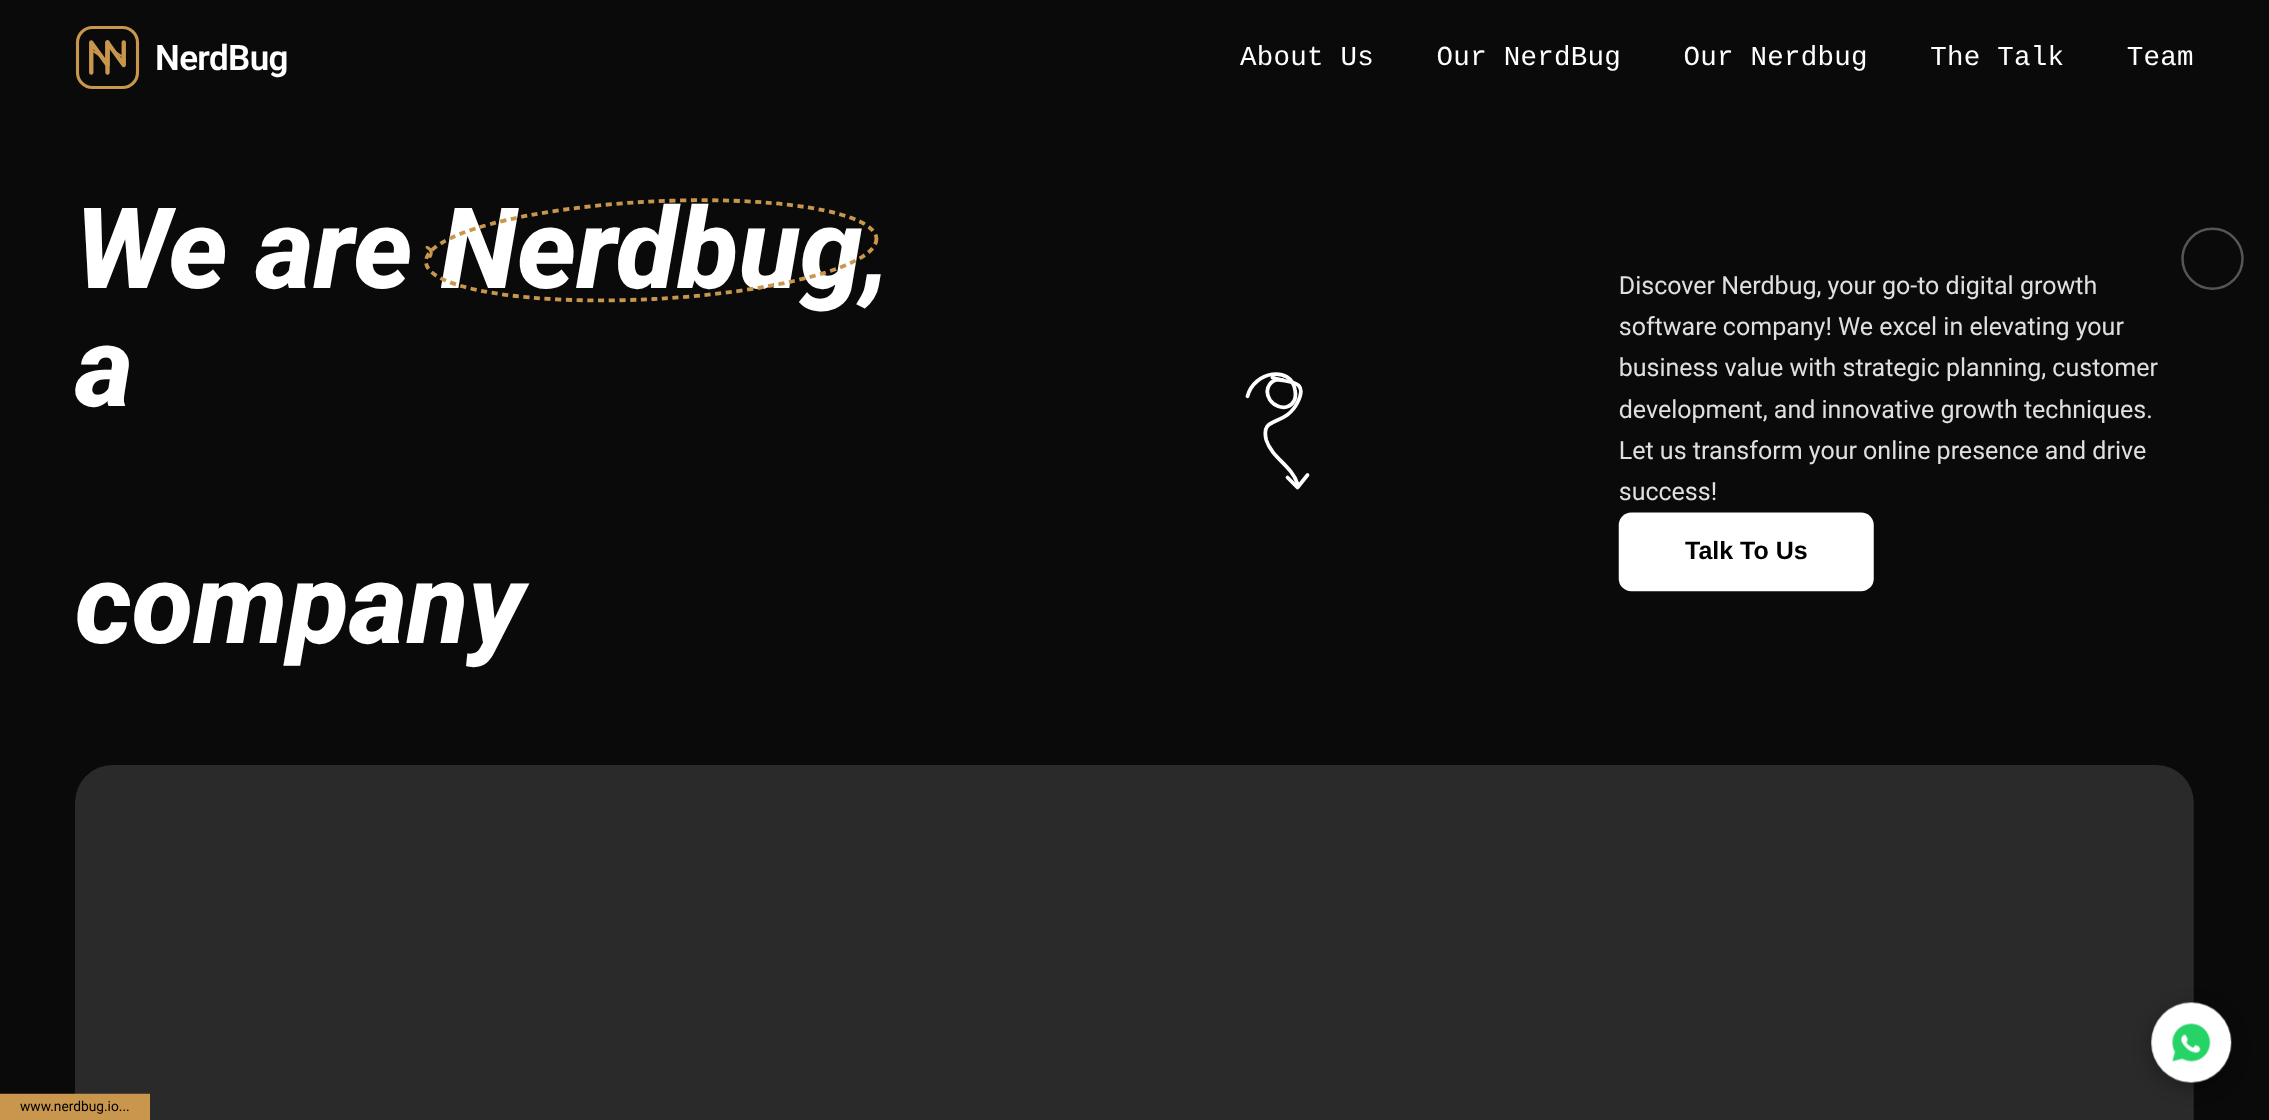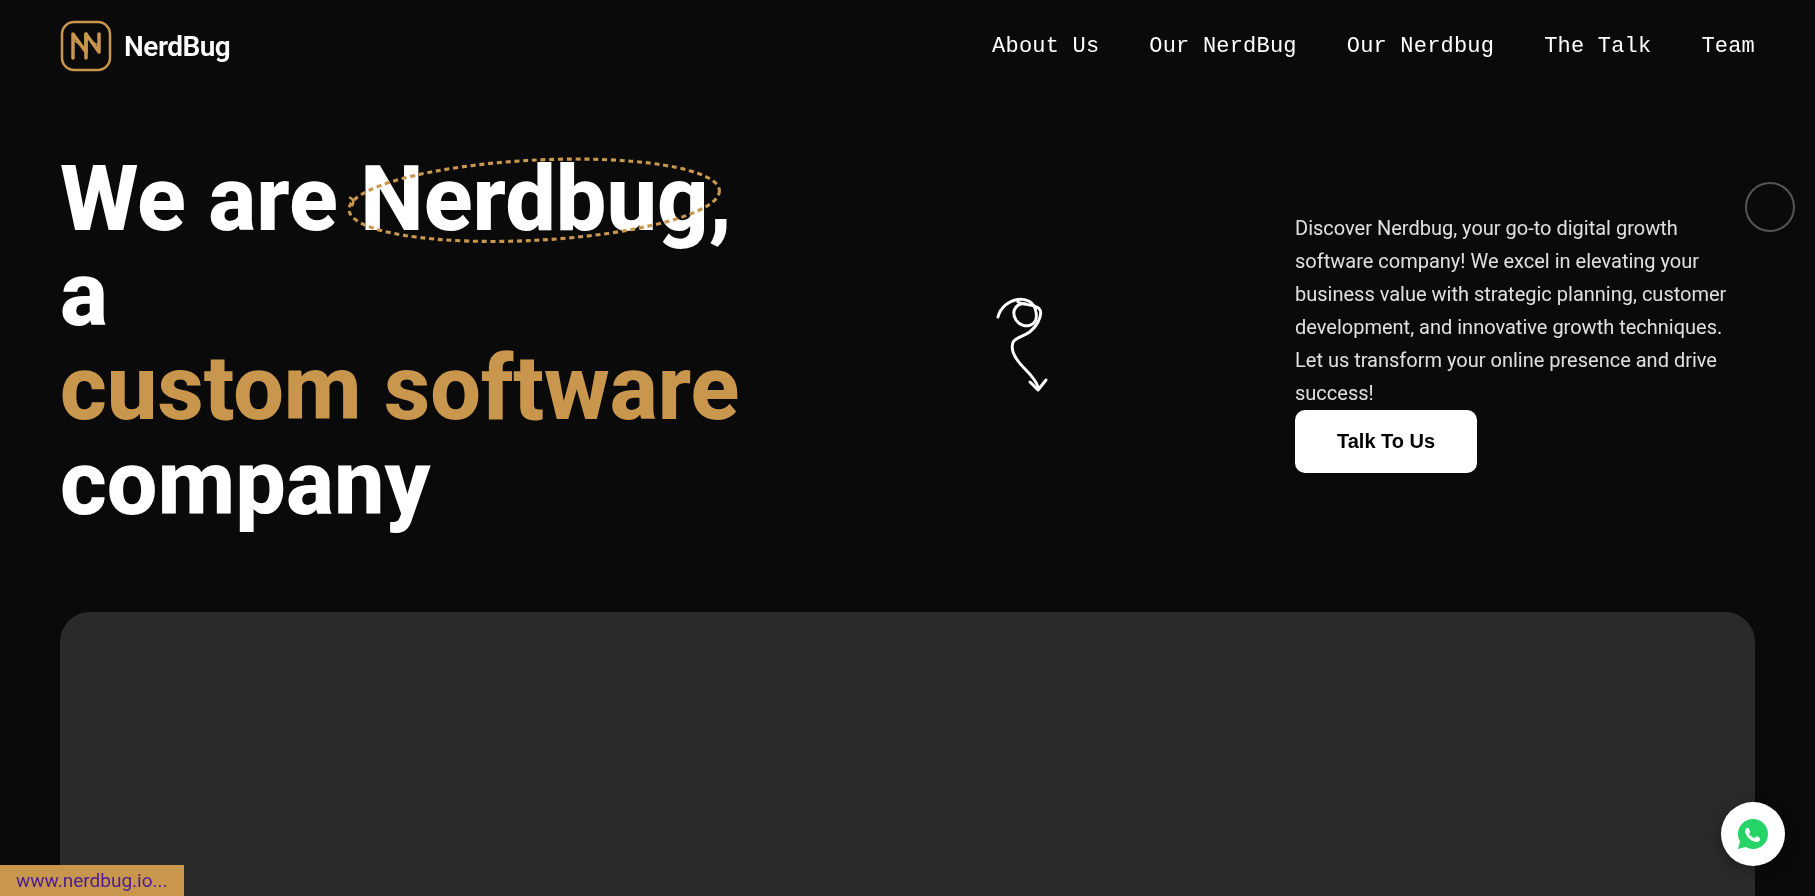--- a/index.html
+++ b/index.html
@@ -70,20 +70,21 @@
       padding: 60px 60px 80px 60px;
       background-color: #0a0a0a;
       min-height: 520px;
       position: relative;
     }
 
     .hero-left {
       flex: 0 0 auto;
       max-width: 680px;
       position: relative;
+      font-style: italic;
     }
 
     .hero-title {
       font-size: 90px;
       font-weight: 800;
       line-height: 1.05;
       color: #ffffff;
     }
 
     .hero-title .highlight {
@@ -132,21 +133,21 @@
       line-height: 1.65;
       color: #e0e0e0;
     }
 
     .talk-btn {
       display: inline-block;
       background-color: #ffffff;
       color: #000000;
       font-size: 20px;
       font-weight: 700;
-      padding: 20px 42px;
+      padding: 20px 53px;
       border-radius: 10px;
       border: none;
       cursor: pointer;
       text-align: center;
       width: fit-content;
       transition: background 0.2s;
     }
 
     
     .circle-decoration {
@@ -185,22 +186,22 @@
       z-index: 1000;
     }
 
     
     .status-bar {
       position: fixed;
       bottom: 0;
       left: 0;
       background-color: #c8964c;
       padding: 4px 16px;
-      font-size: 19px;
-      color: #4c1d95;
+      font-size: 11px;
+      color: #000000;
       z-index: 999;
     }
   </style>
 </head>
 <body>
 
 <nav class="navbar">
   <div class="logo-wrapper">
 
     <svg class="logo-icon" viewBox="0 0 52 52" fill="none" xmlns="http://www.w3.org/2000/svg">
@@ -240,21 +241,21 @@
   <div class="hero-left">
     <h1 class="hero-title">
       <span>We are </span><span class="nerdbug-ellipse-wrapper">
         
         <svg class="ellipse-svg" viewBox="0 0 310 80" fill="none" xmlns="http://www.w3.org/2000/svg">
           <ellipse cx="155" cy="40" rx="148" ry="32" stroke="#c8964c" stroke-width="2.5" fill="none" stroke-dasharray="4 3" transform="rotate(-3 155 40)"></ellipse>
 
           <path d="M10 44 Q12 40 8 38" stroke="#c8964c" stroke-width="2" fill="none" stroke-linecap="round"></path>
         </svg>
         <span>Nerdbug</span></span><span>, a</span><br>
-      <span class="highlight">custom software</span><br>
+      <br>
       <span>company</span>
     </h1>
   </div>
 
   <div class="hero-center">
     <svg class="arrow-svg" viewBox="0 0 140 140" fill="none" xmlns="http://www.w3.org/2000/svg">
 
       <path d="M70 30 C80 35, 100 30, 90 50 C80 70, 60 60, 65 80 C70 95, 85 100, 90 115" stroke="white" stroke-width="3" stroke-linecap="round" fill="none"></path>
 
       <path d="M50 45 C55 25, 85 20, 88 40 C91 55, 75 58, 68 48 C62 38, 70 30, 78 32" stroke="white" stroke-width="3" stroke-linecap="round" fill="none"></path>

